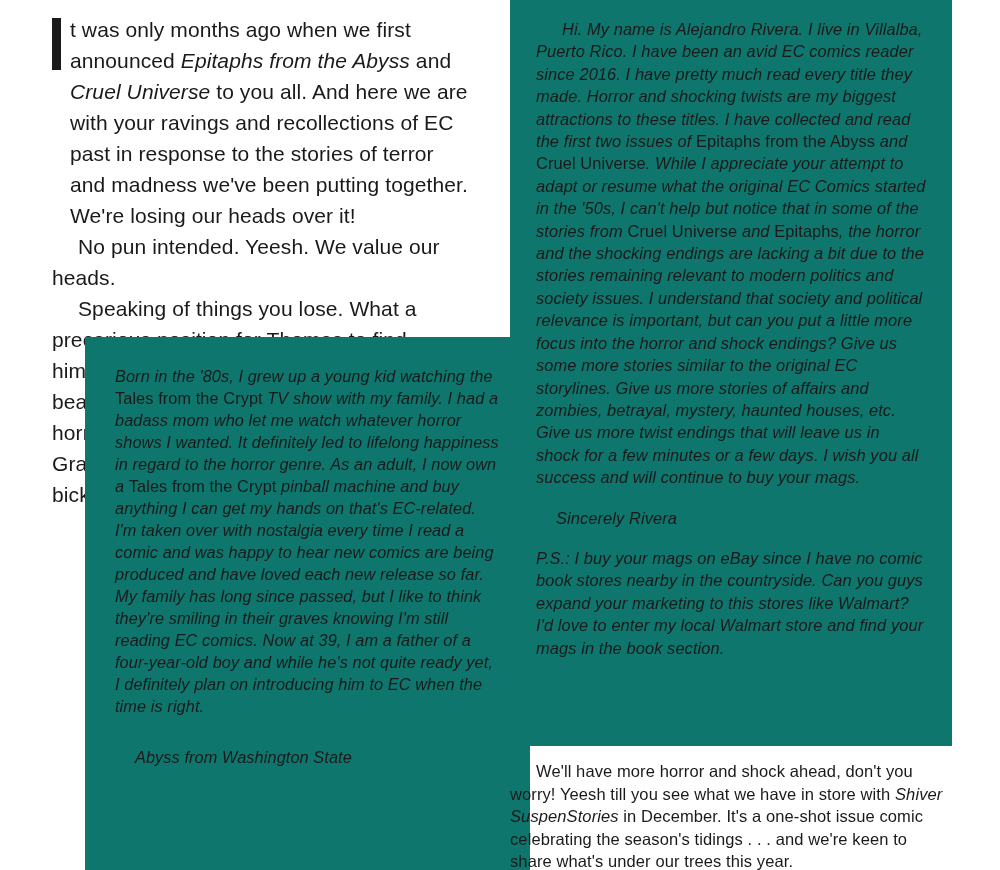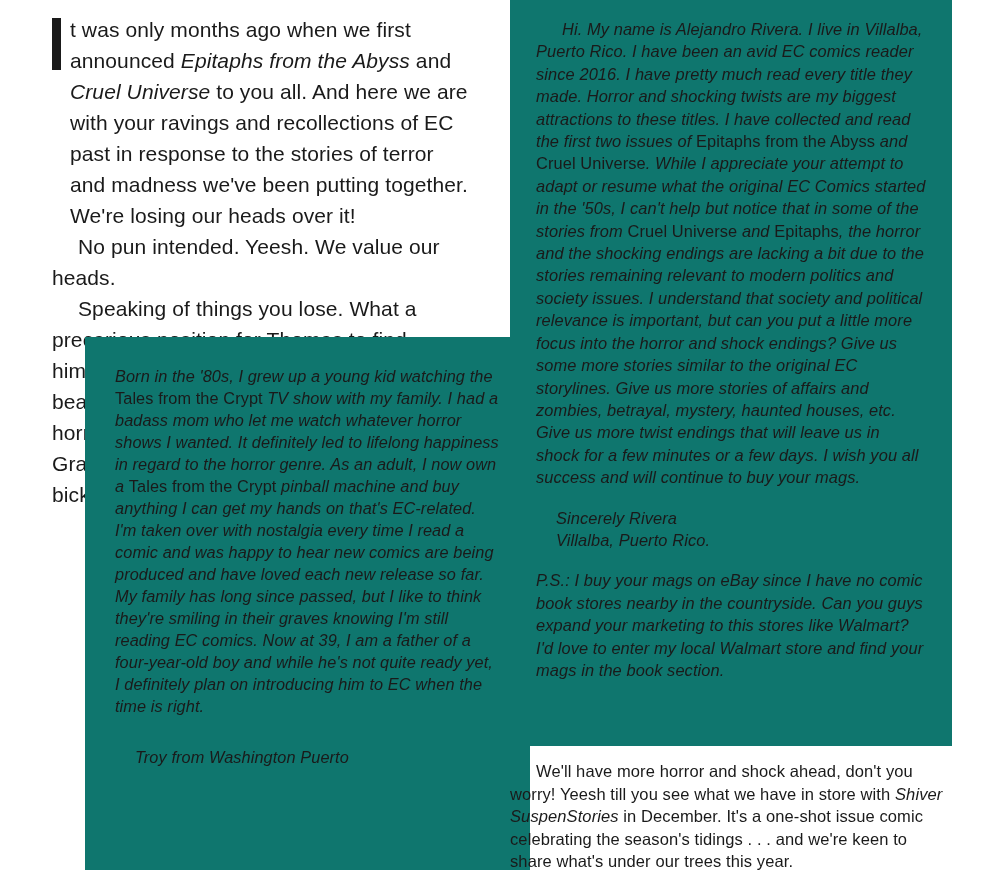--- a/index.html
+++ b/index.html
@@ -119,28 +119,27 @@
       </div>
       <p>No pun intended. Yeesh. We value our heads.</p>
       <p>Speaking of things you lose. What a precarious position for Thomas to find himself in . . . Sometimes those emotional beats are just as powerful as the classic horror twist. If the Grim Inquisitor and the Grave Digger could get over their petty bickering, we're sure they would agree!</p>
     </div>
   </div>
 
   <div class="yellow letter-left">
     <p><span>Born in the '80s, I grew up a young kid watching the </span><span class="roman">Tales from the Crypt</span><span> TV show with my family. I had a badass mom who let me watch whatever horror shows I wanted. It definitely led to lifelong happiness in regard to the horror genre. As an adult, I now own a </span><span class="roman">Tales from the Crypt</span><span> pinball machine and buy anything I can get my hands on that's EC-related. I'm taken over with nostalgia every time I read a comic and was happy to hear new comics are being produced and have loved each new release so far. My family has long since passed, but I like to think they're smiling in their graves knowing I'm still reading EC comics. Now at 39, I am a father of a four-year-old boy and while he's not quite ready yet, I definitely plan on introducing him to EC when the time is right.</span></p>
     <div class="spacer-sm"></div>
     <div class="spacer-xs"></div>
-    <p class="sig">Troy from Washington Puerto</p>
+    <p class="sig">Abyss from Washington State</p>
   </div>
 
   <div class="yellow letter-right">
     <p class="indent-first"><span>Hi. My name is Alejandro Rivera. I live in Villalba, Puerto Rico. I have been an avid EC comics reader since 2016. I have pretty much read every title they made. Horror and shocking twists are my biggest attractions to these titles. I have collected and read the first two issues of </span><span class="roman">Epitaphs from the Abyss</span><span> and </span><span class="roman">Cruel Universe</span><span>. While I appreciate your attempt to adapt or resume what the original EC Comics started in the '50s, I can't help but notice that in some of the stories from </span><span class="roman">Cruel Universe</span><span> and </span><span class="roman">Epitaphs</span><span>, the horror and the shocking endings are lacking a bit due to the stories remaining relevant to modern politics and society issues. I understand that society and political relevance is important, but can you put a little more focus into the horror and shock endings? Give us some more stories similar to the original EC storylines. Give us more stories of affairs and zombies, betrayal, mystery, haunted houses, etc. Give us more twist endings that will leave us in shock for a few minutes or a few days. I wish you all success and will continue to buy your mags.</span></p>
     <div class="spacer-sm"></div>
     <p class="sig">Sincerely Rivera</p>
-    <p class="sig">Villalba, Puerto Rico.</p>
     <div class="spacer-sm"></div>
     <p>P.S.: I buy your mags on eBay since I have no comic book stores nearby in the countryside. Can you guys expand your marketing to this stores like Walmart? I'd love to enter my local Walmart store and find your mags in the book section.</p>
   </div>
 
   <div class="closing">
     <p class="indent-first"><span>We'll have more horror and shock ahead, don't you worry! Yeesh till you see what we have in store with </span><em>Shiver SuspenStories</em><span> in December. It's a one-shot issue comic celebrating the season's tidings . . . and we're keen to share what's under our trees this year.</span></p>
   </div>
 
 </div>
 

